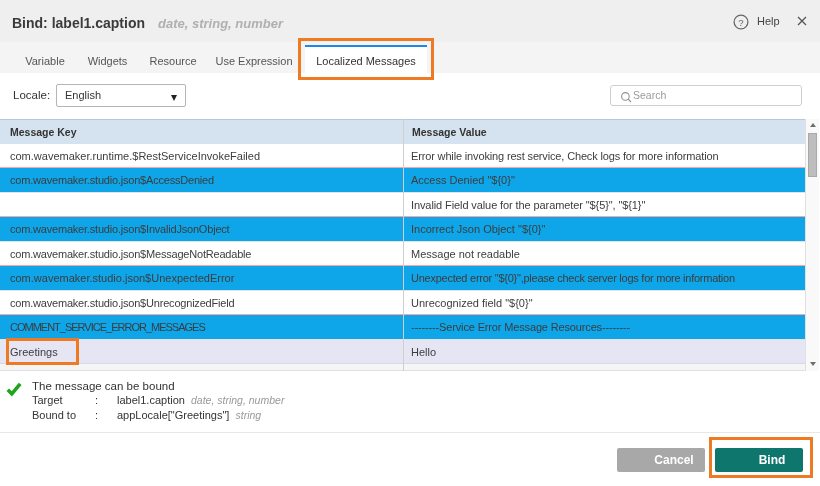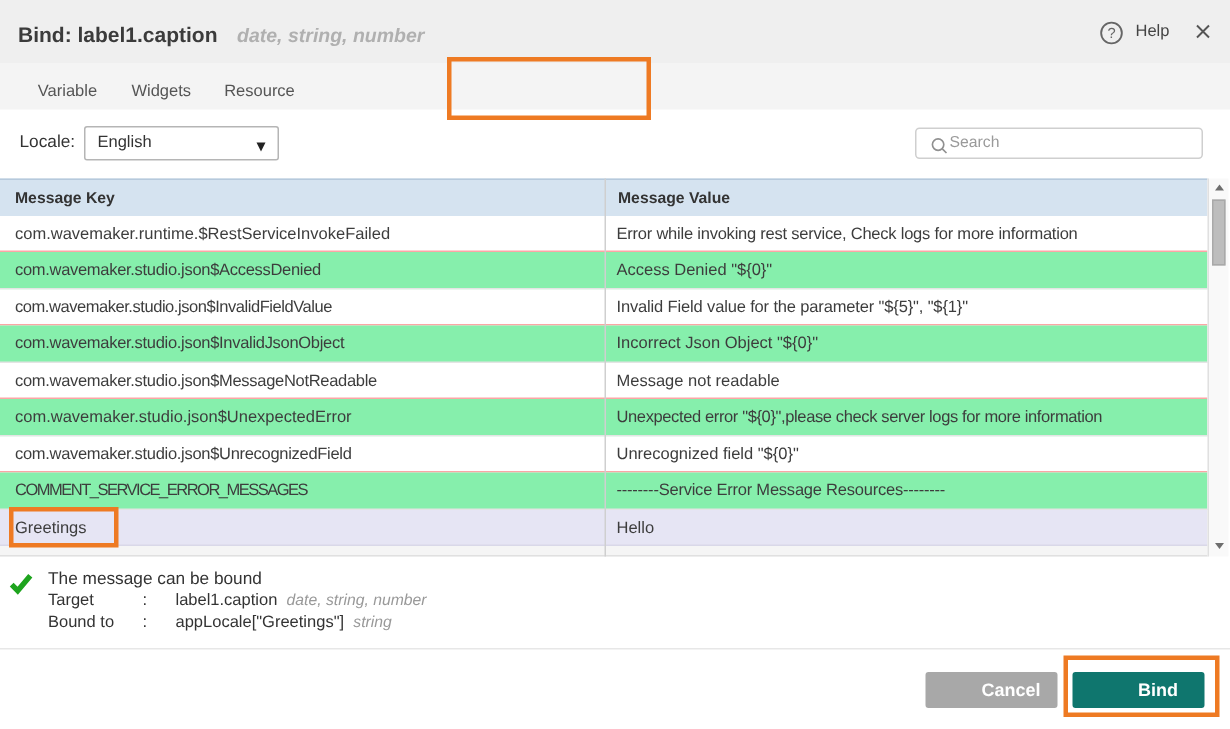--- a/index.html
+++ b/index.html
@@ -38,21 +38,21 @@
 
 #thead { left:0; top:118.5px; width:805px; height:25px; background:#d5e3f0; border-top:1px solid #b6c9dc; }
 #thead .c1, #thead .c2 { position:absolute; top:0; height:24px; line-height:24px; font-size:10.5px; font-weight:bold; color:#333; }
 #thead .c1 { left:10px; }
 #thead .c2 { left:412px; }
 .row { position:absolute; left:0; width:805px; height:24.5px; }
 .row .c1, .row .c2 { position:absolute; top:0; height:24px; line-height:24px; font-size:11px; color:#3d3d3d; white-space:nowrap; }
 .row .c1 { left:10px; }
 .row .c2 { left:411px; }
 .w { background:#ffffff; border-bottom:1px solid #fca5a5; }
-.g { background:#86efac; border-bottom:1px solid #e4e4e4; }
+.g { background:#0ea5e9; border-bottom:1px solid #e4e4e4; }
 .sel { background:#e6e5f4; border-bottom:1px solid #d9d8e8; }
 #partialrow { left:0; top:364px; width:805px; height:7px; background:#f5f5f5; border-bottom:1px solid #e0e0e0; }
 #coldiv { left:403px; top:118.5px; width:1px; height:252.5px; background:#cfcfcf; z-index:5; }
 
 
 #sbar { left:805px; top:119px; width:14px; height:252px; background:#f9f9f9; border-left:1px solid #e0e0e0; }
 #sbar .up { position:absolute; left:3.5px; top:4px; width:0; height:0; border-left:3.5px solid transparent; border-right:3.5px solid transparent; border-bottom:4.5px solid #6e6e6e; }
 #sbar .thumb { position:absolute; left:2px; top:13.5px; width:9px; height:44px; background:#bdbdbd; border:1px solid #a9a9a9; }
 #sbar .down { position:absolute; left:3.5px; bottom:5px; width:0; height:0; border-left:3.5px solid transparent; border-right:3.5px solid transparent; border-top:4.5px solid #6e6e6e; }
 .iline { position:absolute; white-space:nowrap; font-size:11.5px; color:#333; }
@@ -82,20 +82,24 @@
   </svg>
   <div class="abs" id="helptxt">Help</div>
   <svg class="abs" id="closex" width="16" height="16" viewBox="0 0 16 16">
     <path d="M4 4 L12 12 M12 4 L4 12" stroke="#555" stroke-width="1.3" fill="none"></path>
   </svg>
 
   <div class="abs" id="tabbar"></div>
   <div class="tab" style="left:25px;width:40px;">Variable</div>
   <div class="tab" style="left:87px;width:41px;">Widgets</div>
   <div class="tab" style="left:149px;width:48px;">Resource</div>
+  <div class="tab" style="left:209px;width:90px;">Use Expression</div>
+  <div class="abs" id="activetab">
+      <span>Localized Messages</span>
+    </div>
 
   <div class="abs" id="localelbl">Locale:</div>
   <div class="abs" id="localesel">
       <span class="txt">English</span>
       <span class="arr"></span>
     </div>
   <div class="abs" id="thead">
       <span class="c1">Message Key</span>
       <span class="c2">Message Value</span>
     </div>
@@ -109,21 +113,20 @@
   </div>
   <div class="row w" style="top:143.5px;">
       <span class="c1">com.wavemaker.runtime.$RestServiceInvokeFailed</span>
       <span class="c2" style="letter-spacing:-0.15px">Error while invoking rest service, Check logs for more information</span>
     </div>
   <div class="row g" style="top:168px;">
       <span class="c1" style="letter-spacing:-0.2px">com.wavemaker.studio.json$AccessDenied</span>
       <span class="c2">Access Denied "${0}"</span>
     </div>
   <div class="row w" style="top:192.5px;">
-      <span class="c1" style="letter-spacing:-0.3px">com.wavemaker.studio.json$InvalidFieldValue</span>
       <span class="c2" style="letter-spacing:-0.1px">Invalid Field value for the parameter "${5}", "${1}"</span>
     </div>
   <div class="row g" style="top:217px;">
       <span class="c1" style="letter-spacing:-0.2px">com.wavemaker.studio.json$InvalidJsonObject</span>
       <span class="c2">Incorrect Json Object "${0}"</span>
     </div>
   <div class="row w" style="top:241.5px;">
       <span class="c1" style="letter-spacing:-0.2px">com.wavemaker.studio.json$MessageNotReadable</span>
       <span class="c2">Message not readable</span>
     </div>

